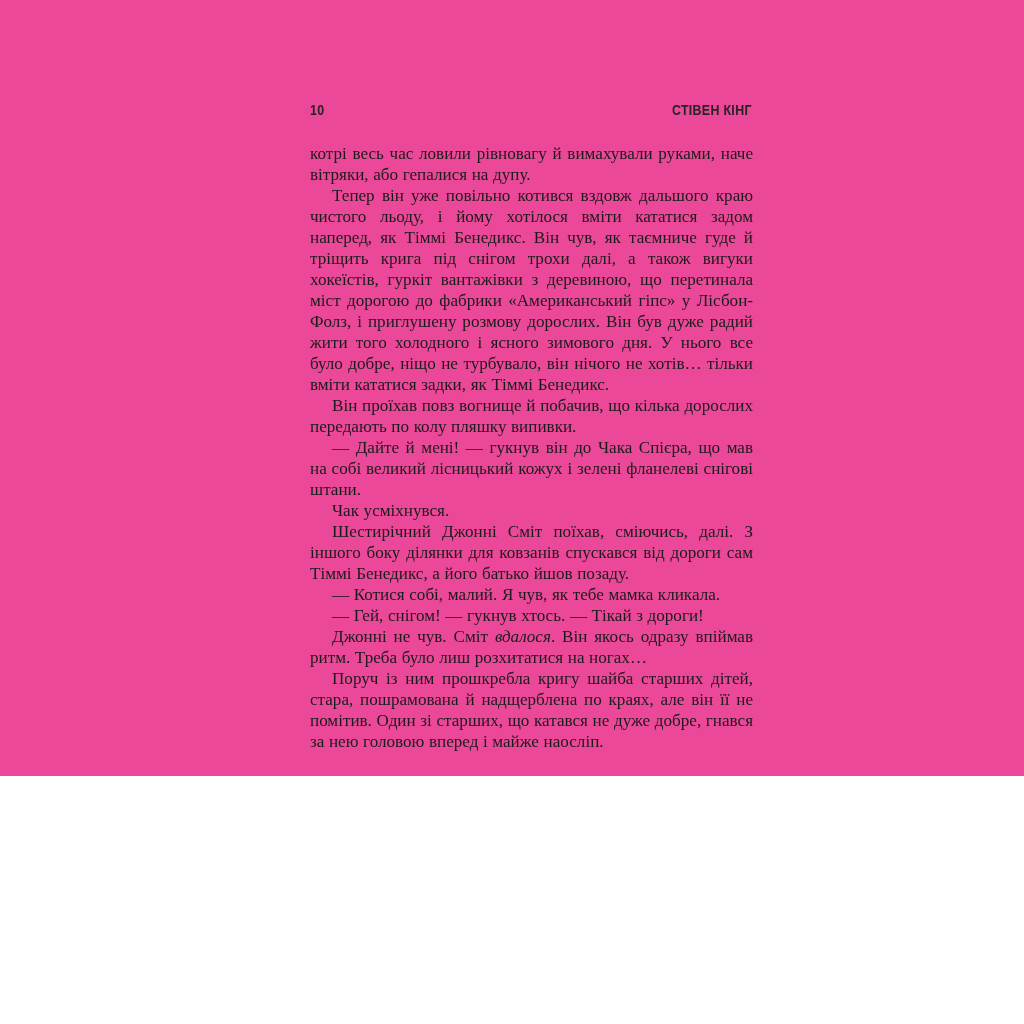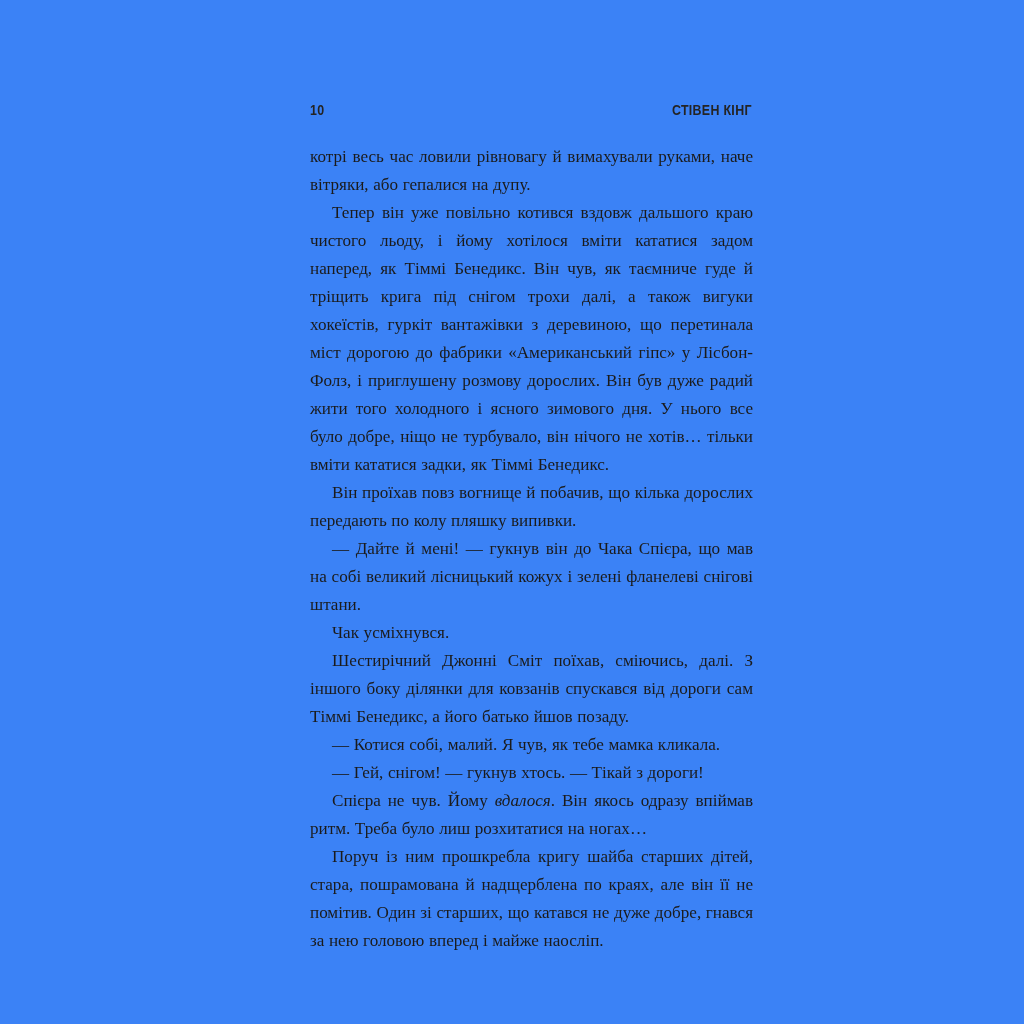--- a/index.html
+++ b/index.html
@@ -12,22 +12,22 @@
     height: 1024px;
     background: #ffffff;
     font-family: "Liberation Serif", "DejaVu Serif", serif;
     color: #1b1b1b;
     overflow: hidden;
   }
 
   .page {
     position: relative;
     width: 1024px;
-    height: 1024px;
-    background: #3b82f6;
+    height: 776px;
+    background: #ec4899;
     box-sizing: border-box;
   }
 
   
   .running-head {
     position: absolute;
     left: 310px;
     top: 102px;
     width: 442px;
     display: flex;
@@ -56,21 +56,21 @@
   
   .textblock {
     position: absolute;
     left: 310px;
     top: 143px;
     width: 443px;
   }
   .textblock p {
     margin: 0;
     font-size: 17.1px;
-    line-height: 28px;
+    line-height: 21px;
     text-align: justify;
     text-justify: inter-word;
     text-indent: 22px;
     hyphens: manual;
     -webkit-hyphens: manual;
     word-spacing: 0.02em;
   }
   .textblock p.no-indent {
     text-indent: 0;
   }
@@ -90,17 +90,17 @@
 
   <div class="textblock">
       <p class="no-indent"><span>котрі весь час ловили рівновагу й вимахували руками, наче вітряки, або гепалися на дупу.</span></p>
       <p><span>Тепер він уже повільно котився вздовж дальшого краю чистого льоду, і йому хотілося вміти кататися задом наперед, як Тіммі Бенедикс. Він чув, як таємниче гуде й тріщить крига під снігом трохи далі, а також вигуки хокеїстів, гуркіт вантажівки з деревиною, що перетинала міст дорогою до фабрики «Американський гіпс» у Лісбон-Фолз, і приглушену розмову дорослих. Він був дуже радий жити того холодного і ясного зимового дня. У нього все було добре, ніщо не турбувало, він нічого не хотів… тільки вміти кататися задки, як Тіммі Бенедикс.</span></p>
       <p><span>Він проїхав повз вогнище й побачив, що кілька дорослих передають по колу пляшку випивки.</span></p>
       <p><span>— Дайте й мені! — гукнув він до Чака Спієра, що мав на собі великий лісницький кожух і зелені фланелеві снігові штани.</span></p>
       <p><span>Чак усміхнувся.</span></p>
       <p><span>Шестирічний Джонні Сміт поїхав, сміючись, далі. З іншого боку ділянки для ковзанів спускався від дороги сам Тіммі Бенедикс, а його батько йшов позаду.</span></p>
       <p><span>— Котися собі, малий. Я чув, як тебе мамка кликала.</span></p>
       <p><span>— Гей, снігом! — гукнув хтось. — Тікай з дороги!</span></p>
-      <p><span>Спієра не чув. Йому </span><em>вдалося</em><span>. Він якось одразу впіймав ритм. Треба було лиш розхитатися на ногах…</span></p>
+      <p><span>Джонні не чув. Сміт </span><em>вдалося</em><span>. Він якось одразу впіймав ритм. Треба було лиш розхитатися на ногах…</span></p>
       <p><span>Поруч із ним прошкребла кригу шайба старших дітей, стара, пошрамована й надщерблена по краях, але він її не помітив. Один зі старших, що катався не дуже добре, гнався за нею головою вперед і майже наосліп.</span></p>
     </div>
 
 </div>
 
 </body></html>

